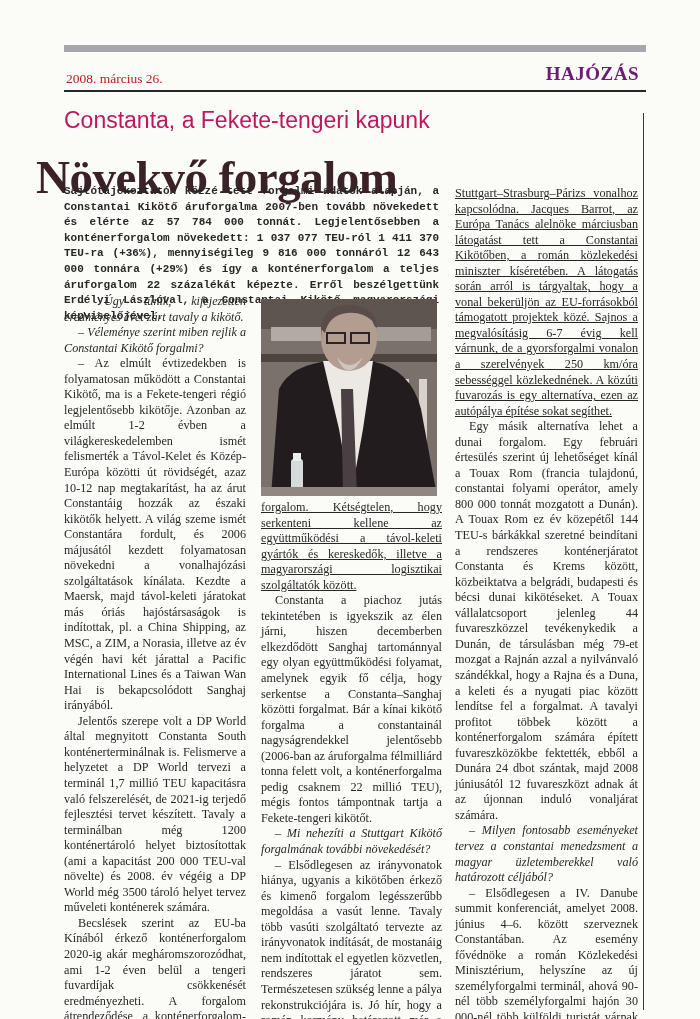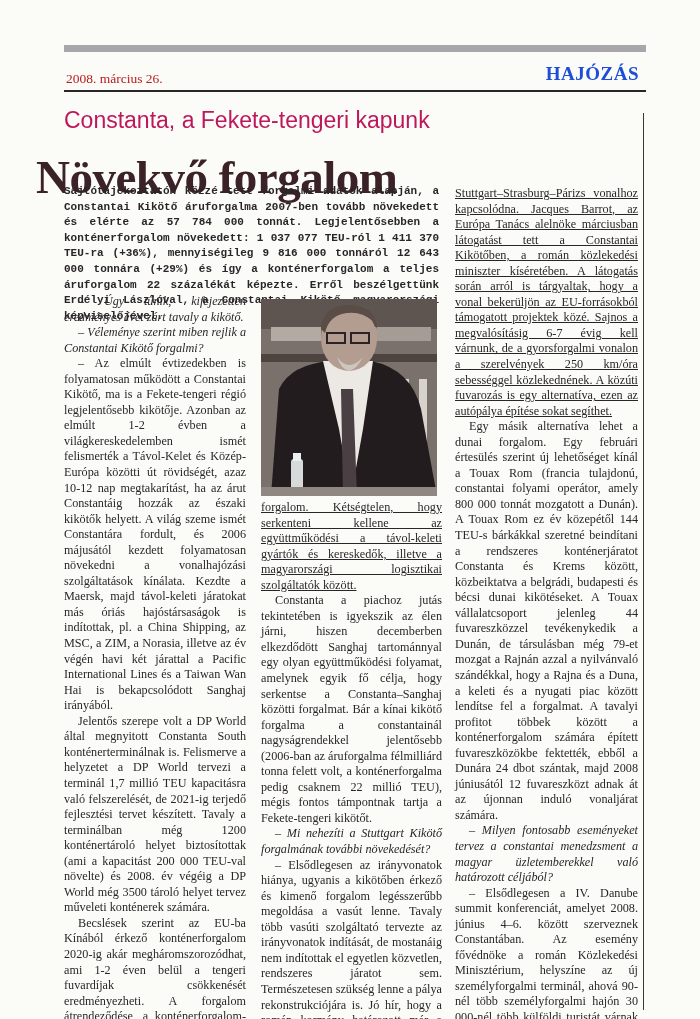--- a/index.html
+++ b/index.html
@@ -5,21 +5,21 @@
   html, body { margin: 0; padding: 0; }
   body {
     width: 700px; height: 1019px; position: relative; overflow: hidden;
     background: #fbfbf8;
     font-family: "Liberation Serif", "DejaVu Serif", serif;
     color: #2a2628;
   }
   .page { position: absolute; inset: 0; }
   .topbar { position: absolute; left: 64px; top: 45px; width: 582px; height: 7px; background: #a8a6aa; }
   .date { position: absolute; left: 66px; top: 71px; font-size: 13.5px; color: #b91c1c; }
-  .section { position: absolute; right: 61px; top: 63px; font-size: 19px; font-weight: bold; letter-spacing: 0.5px; color: #1d4ed8; }
+  .section { position: absolute; right: 61px; top: 63px; font-size: 19px; font-weight: bold; letter-spacing: 0.5px; color: #701a75; }
   .rule { position: absolute; left: 64px; top: 90px; width: 582px; height: 2px; background: #2a2628; }
   .vrule { position: absolute; left: 643px; top: 113px; width: 1px; height: 897px; background: #3a3638; }
   .kicker { position: absolute; left: 64px; top: 107px; font-family: "Liberation Sans", "DejaVu Sans", sans-serif; font-size: 23px; color: #be185d; }
   .headline { position: absolute; left: 0; width: 700px; top: 133px; font-size: 47px; font-weight: bold; color: #3b2226; letter-spacing: -0.5px; padding-left: 36px; box-sizing: border-box; margin-top: 17px; }
   .lead { position: absolute; left: 64px; top: 184px; width: 375px; font-size: 11px; line-height: 15.6px; font-weight: bold; text-align: justify; hyphens: manual; font-family: Liberation Mono, monospace; }
   .col { position: absolute; font-size: 12.2px; line-height: 15.55px; text-align: justify; }
   .col p { margin: 0; text-indent: 14px; }
   .col p.noindent { text-indent: 0; text-decoration: underline; }
   .col p.q { font-style: italic; }
   .col1 { left: 64px; top: 294px; width: 182px; }

